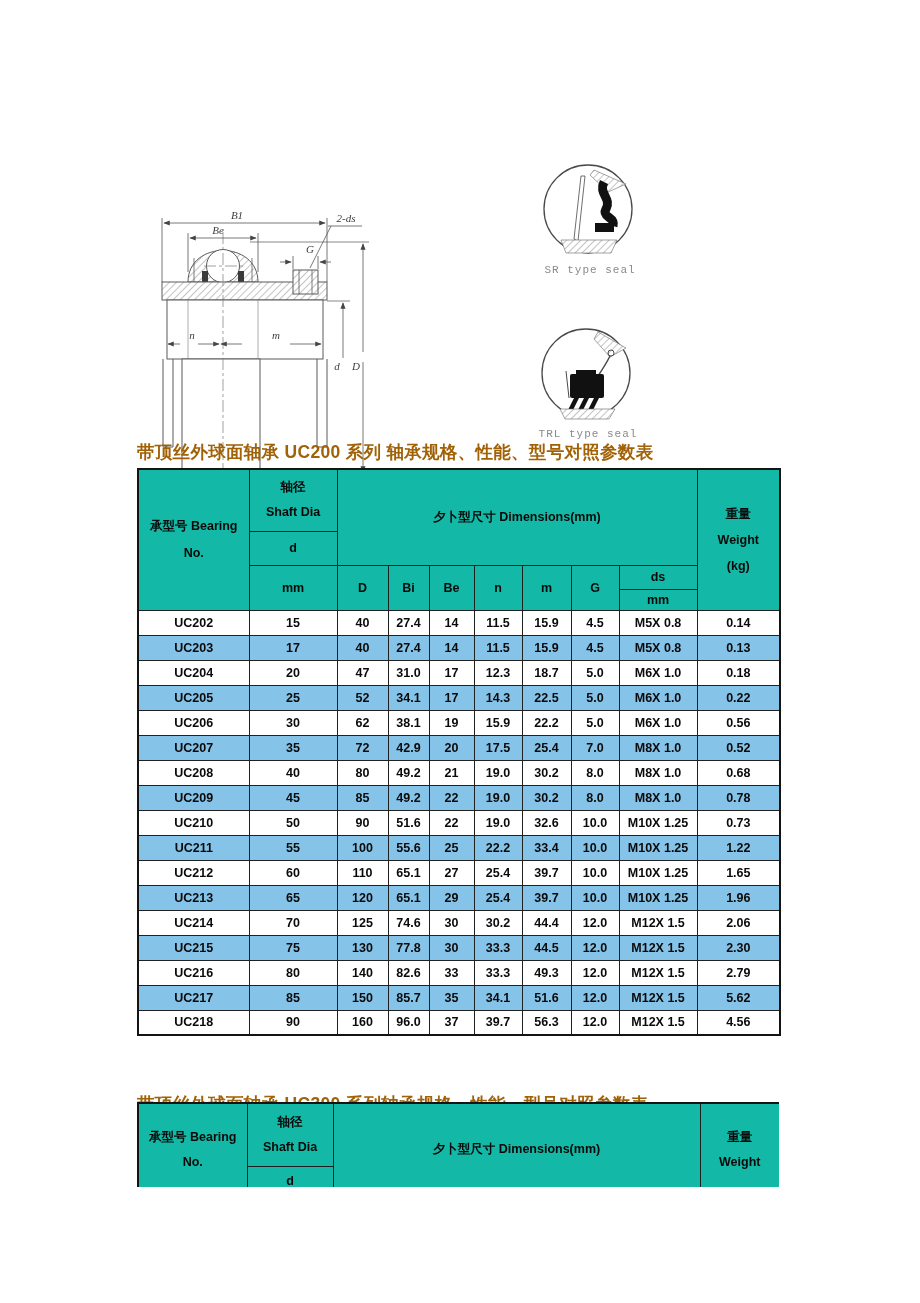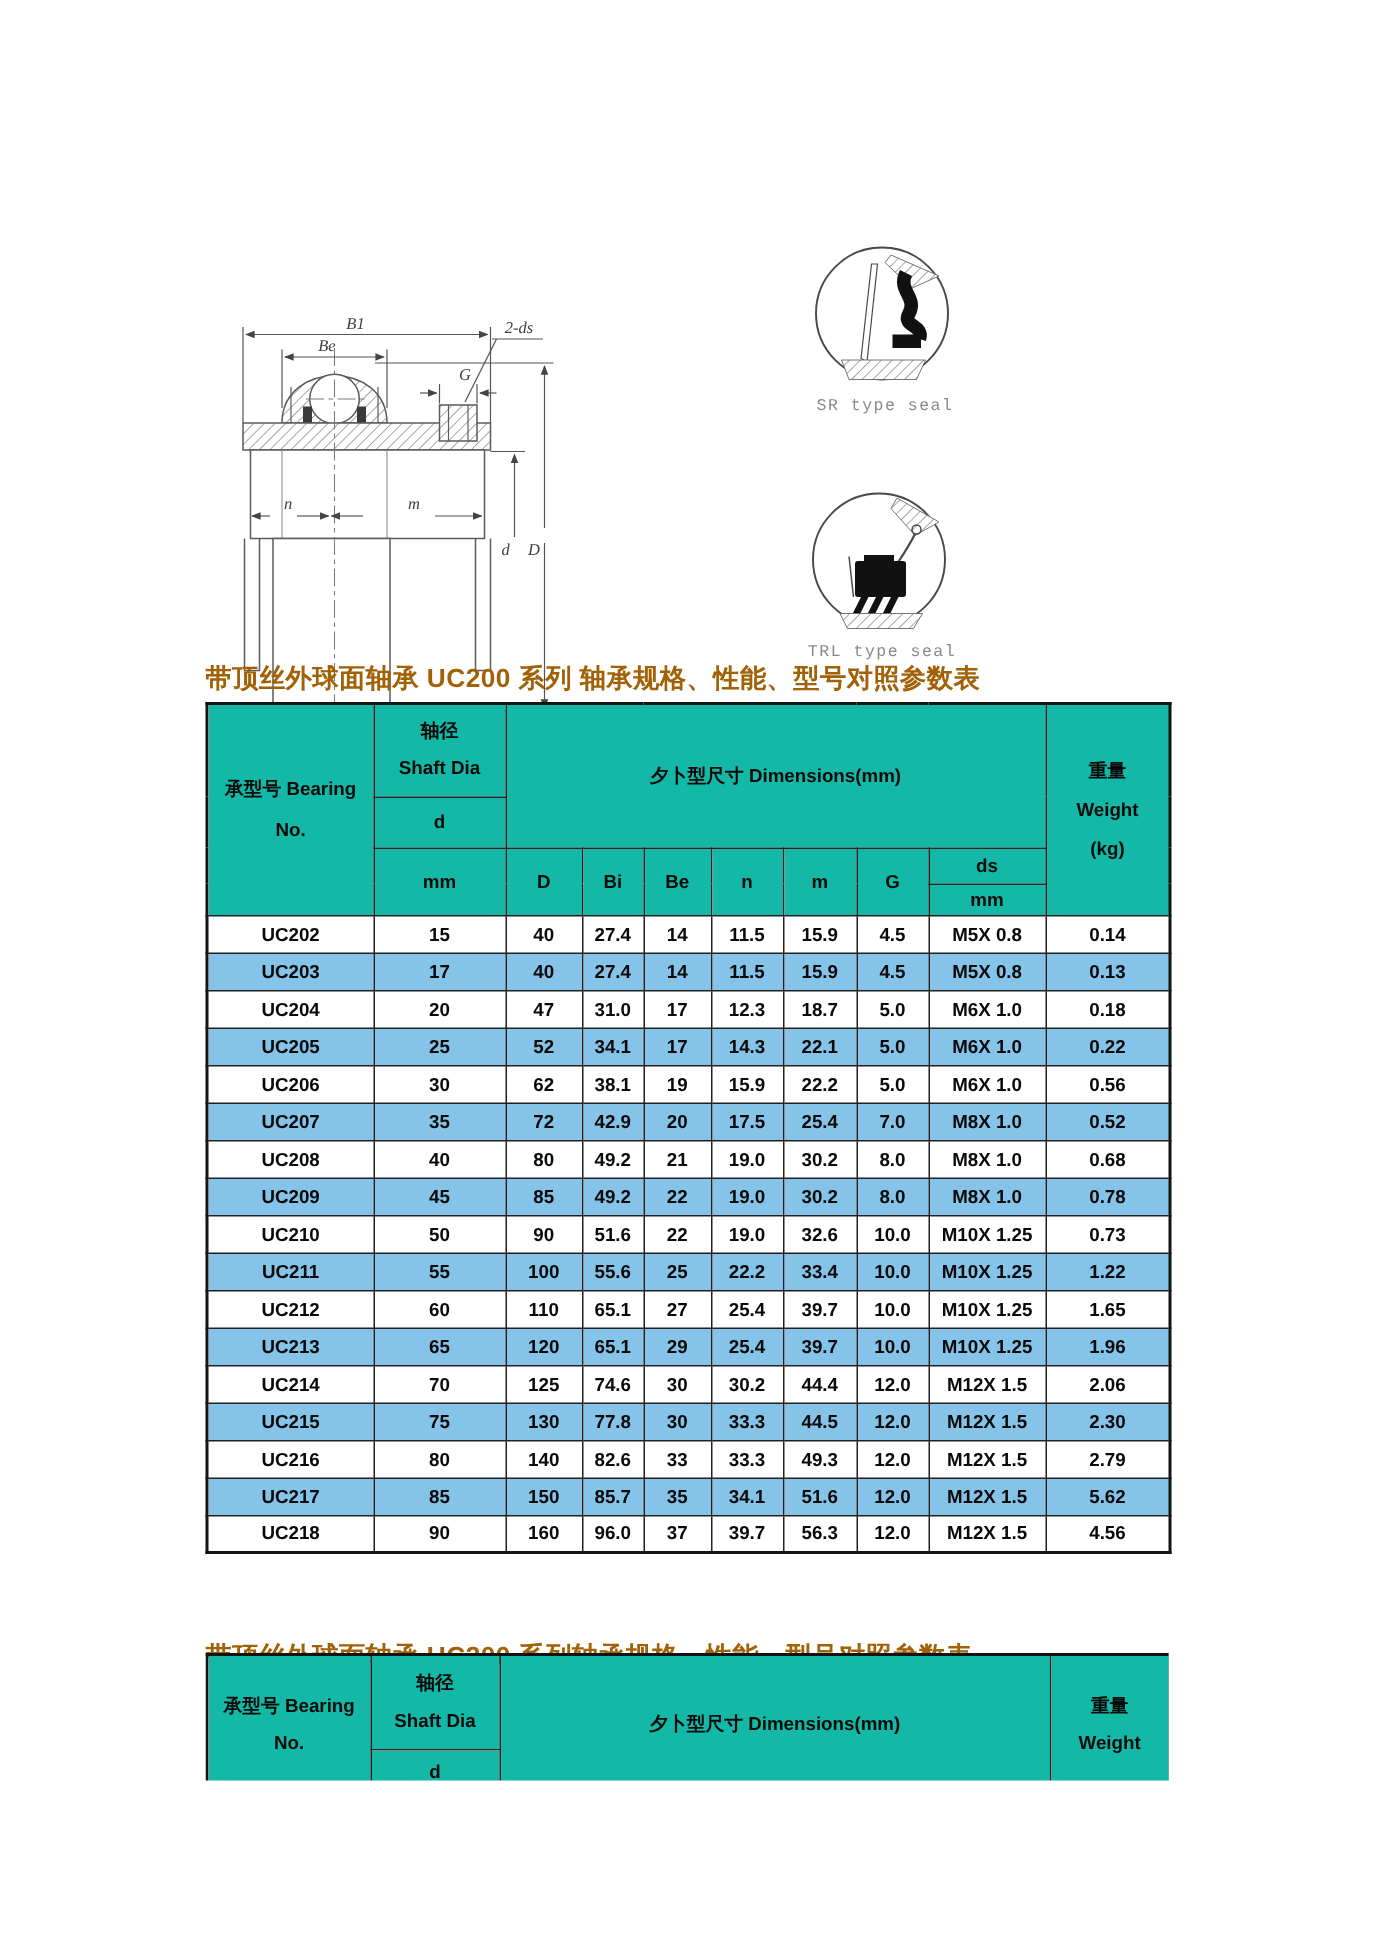--- a/index.html
+++ b/index.html
@@ -260,21 +260,21 @@
           <td class="c8">M6X 1.0</td>
           <td class="c9">0.18</td>
         </tr>
         <tr class="alt">
           <td class="c0">UC205</td>
           <td class="c1">25</td>
           <td class="c2">52</td>
           <td class="c3">34.1</td>
           <td class="c4">17</td>
           <td class="c5">14.3</td>
-          <td class="c6">22.1</td>
+          <td class="c6">22.5</td>
           <td class="c7">5.0</td>
           <td class="c8">M6X 1.0</td>
           <td class="c9">0.22</td>
         </tr>
         <tr>
           <td class="c0">UC206</td>
           <td class="c1">30</td>
           <td class="c2">62</td>
           <td class="c3">38.1</td>
           <td class="c4">19</td>

